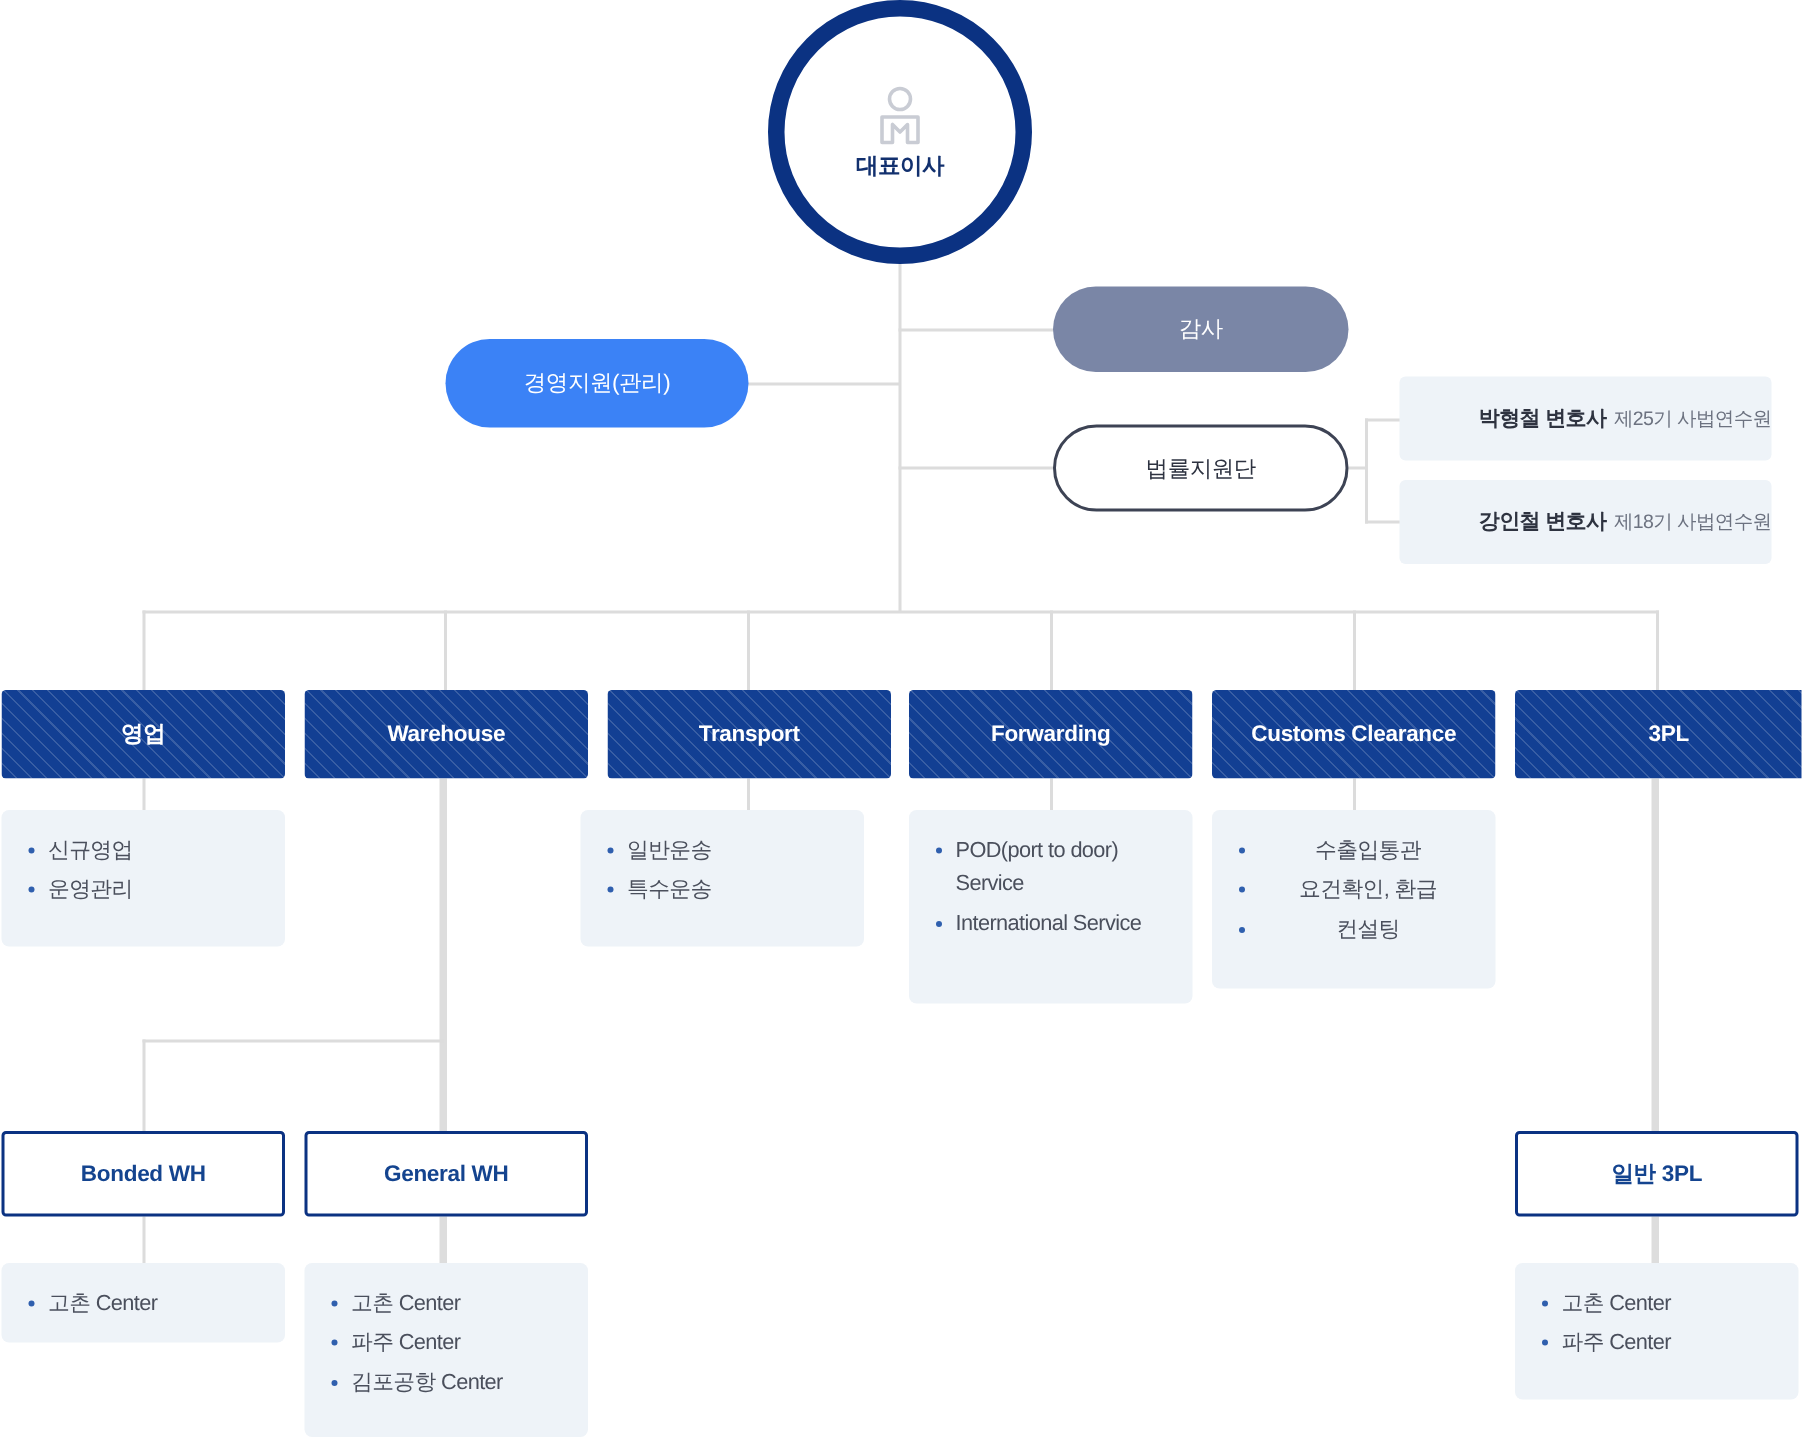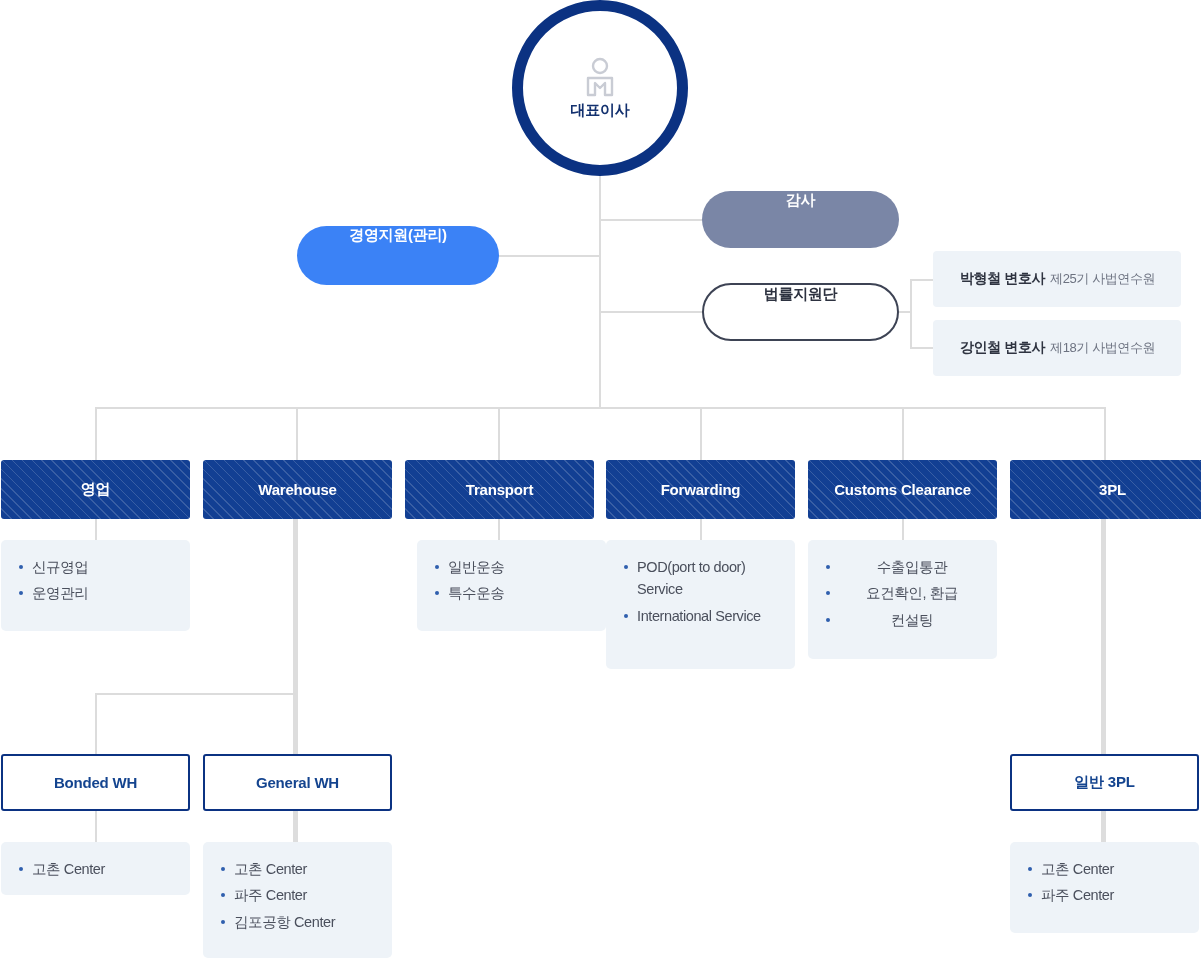--- a/index.html
+++ b/index.html
@@ -39,25 +39,25 @@
     font-weight: bold;
     color: #12306e;
     letter-spacing: -0.3px;
     margin-top: 2px;
   }
 
   
   .pill {
     position: absolute;
     display: flex;
-    align-items: flex-start;
+    align-items: center;
     justify-content: center;
     border-radius: 30px;
     font-size: 15px;
-    font-weight: bold;
+    font-weight: normal;
     letter-spacing: -0.3px;
   }
   .pill-dark { background: #3b82f6; color: #ffffff; }
   .pill-slate { background: #7a86a6; color: #ffffff; }
   .pill-outline {
     background: #ffffff;
     color: #2d3240;
     border: 2px solid #3d4354;
   }
 
@@ -65,20 +65,21 @@
   .chip {
     position: absolute;
     background: #eef3f8;
     border-radius: 4px;
     display: flex;
     align-items: center;
     padding-left: 27px;
     font-size: 14px;
     color: #3d4250;
     letter-spacing: -0.4px;
+    justify-content: flex-end;
   }
   .chip .nm { font-weight: bold; color: #2e3340; }
   .chip .sub { color: #6c7280; font-size: 13px; margin-left: 5px; }
 
   
   .dept {
     position: absolute;
     height: 59px;
     border-radius: 3px;
     background-color: #123f93;
@@ -232,21 +233,21 @@
     <span>3PL</span>
   </div>
 
   <div class="panel" style="left:1px; top:540px; width:189px; height:91px;">
     <ul>
       <li>신규영업</li>
       <li>운영관리</li>
     </ul>
   </div>
 
-  <div class="panel" style="left:417px; top:540px; width:189px; height:91px;">
+  <div class="panel" style="left:387px; top:540px; width:189px; height:91px;">
     <ul>
       <li>일반운송</li>
       <li>특수운송</li>
     </ul>
   </div>
 
   <div class="panel" style="left:606px; top:540px; width:189px; height:129px;">
     <ul>
       <li>POD(port to door) Service</li>
       <li>International Service</li>

